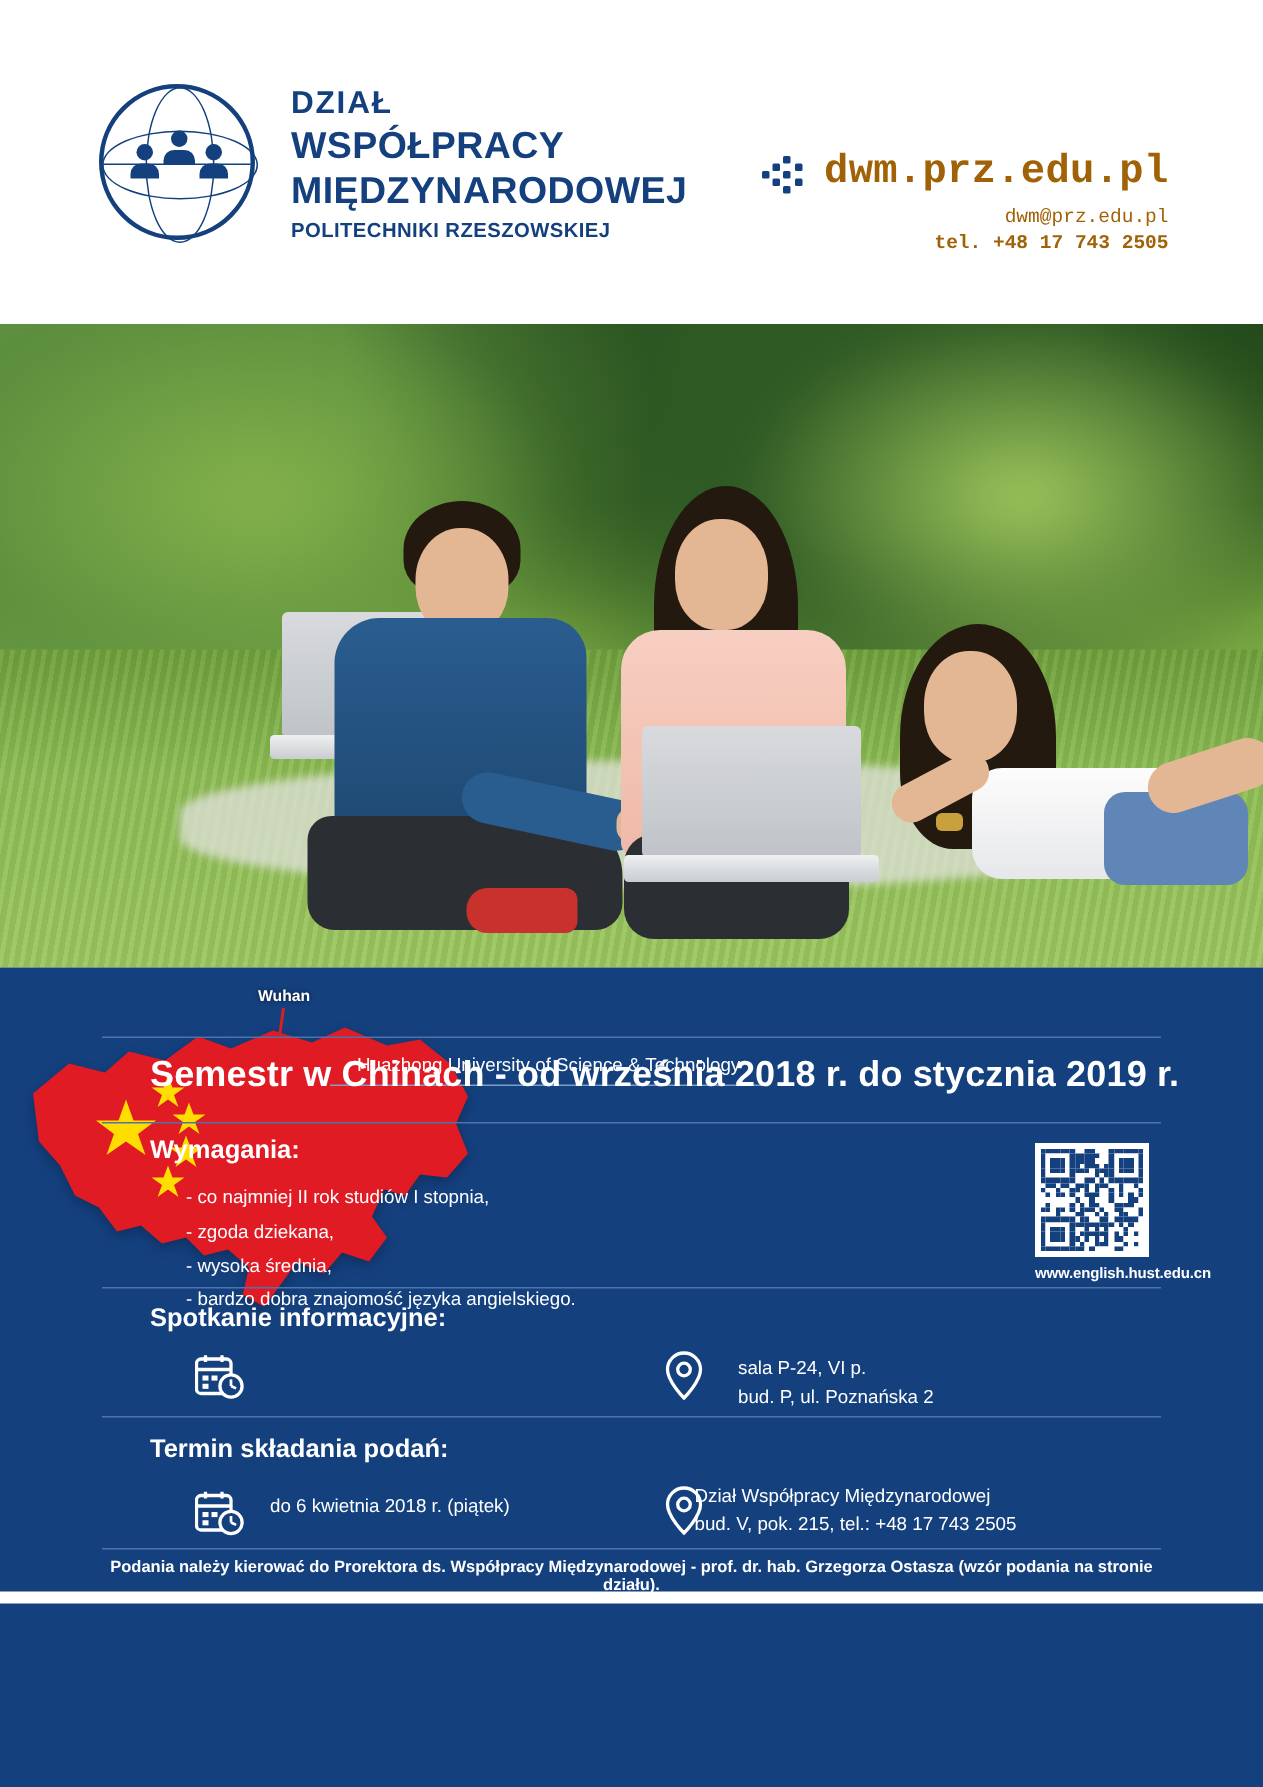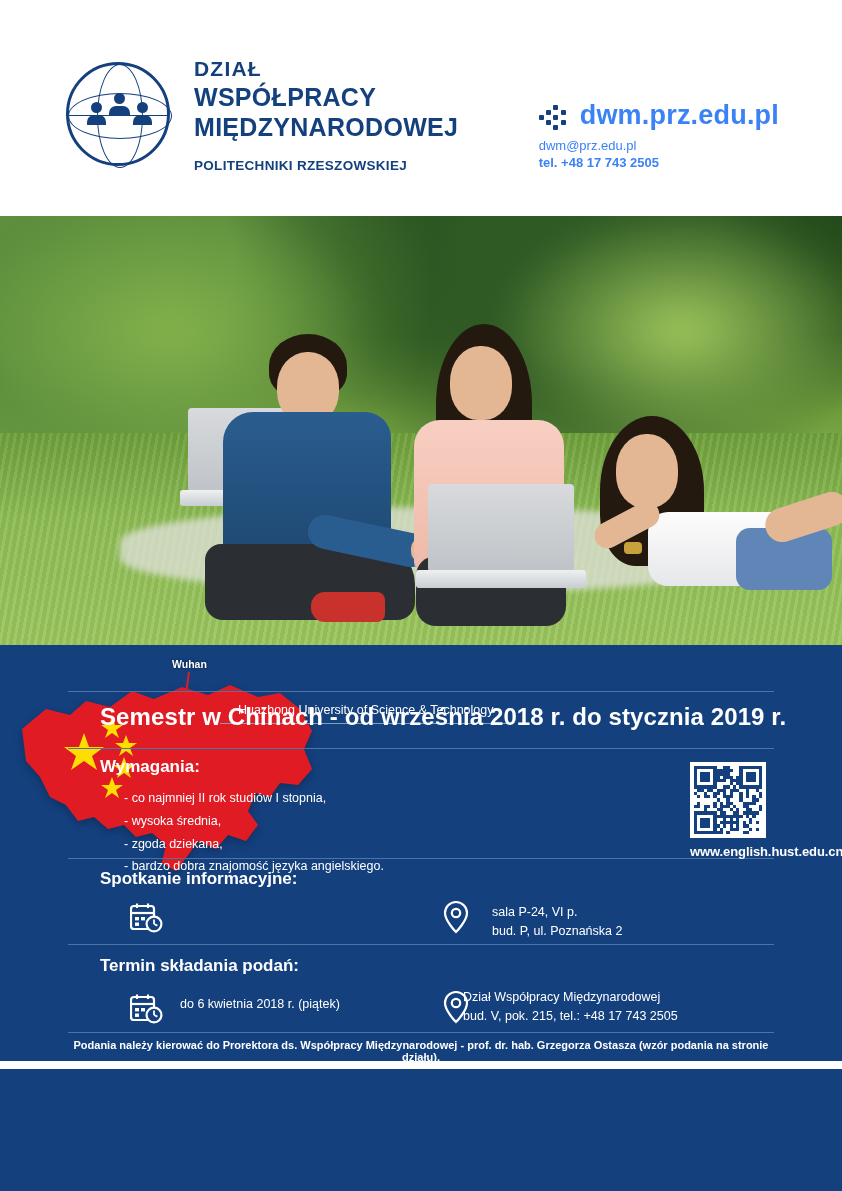--- a/index.html
+++ b/index.html
@@ -35,23 +35,23 @@
   .globe .people b {
     position:absolute; background:#14407e; display:block;
   }
   .globe .people b:nth-child(4){ left:18px; top:13px; width:21px; height:10px; border-radius:7px 7px 0 0;}
   .globe .people b:nth-child(5){ left:-4px; top:22px; width:19px; height:10px; border-radius:7px 7px 0 0;}
   .globe .people b:nth-child(6){ left:42px; top:22px; width:19px; height:10px; border-radius:7px 7px 0 0;}
 
   .logo-text { margin-left:24px; color:#14407e; }
   .logo-text .l1 { font-size:21px; font-weight:bold; letter-spacing:1.2px; line-height:1.22; }
   .logo-text .l2, .logo-text .l3 { font-size:25px; font-weight:bold; letter-spacing:.3px; line-height:1.2; }
-  .logo-text .l4 { font-size:13.5px; font-weight:bold; letter-spacing:.3px; margin-top:16px; }
-
-  .header-right { position:absolute; right:63px; top:100px; text-align:left; color:#3b82f6; }
+  .logo-text .l4 { font-size:13.5px; font-weight:bold; letter-spacing:.3px; margin-top:4px; }
+
+  .header-right { position:absolute; right:63px; top:100px; text-align:right; color:#a16207;font-family:Liberation Mono, monospace; }
   .web-row { display:flex; align-items:center; justify-content:flex-end; }
   .dots { width:30px; height:22px; position:relative; margin-right:11px; }
   .dots i { position:absolute; width:5px; height:5px; background:#14407e; display:block; border-radius:1px;}
   .dots i:nth-child(1){left:0;top:10px}
   .dots i:nth-child(2){left:7px;top:5px}
   .dots i:nth-child(3){left:7px;top:15px}
   .dots i:nth-child(4){left:14px;top:0px}
   .dots i:nth-child(5){left:14px;top:10px}
   .dots i:nth-child(6){left:14px;top:20px}
   .dots i:nth-child(7){left:22px;top:5px}
@@ -147,21 +147,21 @@
     position:absolute; left:100px; top:703px; font-size:24px; font-weight:bold; color:#ffffff; letter-spacing:.1px;
   }
   .lbl { position:absolute; color:#ffffff; font-weight:bold; font-size:17px; }
   .reqs { position:absolute; left:124px; top:787px; color:#fff; font-size:12.5px; line-height:1.82; }
   .qr-wrap { position:absolute; left:690px; top:762px; width:76px; }
   .qr {
     width:76px; height:76px; background:#fff; padding:4px;
   }
   .qr-grid { width:100%; height:100%; display:grid; grid-template-columns:repeat(21,1fr); grid-template-rows:repeat(21,1fr); }
   .qr-grid span { background:#14407e; }
-  .qr-cap { margin-top:6px; font-size:13px; font-weight:bold; color:#fff; text-align:center; letter-spacing:-.1px;}
+  .qr-cap { margin-top:6px; font-size:10px; font-weight:bold; color:#fff; text-align:center; letter-spacing:-.1px;}
 
   .row-info { position:absolute; color:#fff; font-size:12.5px; line-height:1.5; }
   .icon-cal { position:absolute; width:34px; height:32px; }
   .icon-pin { position:absolute; width:28px; height:34px; }
   .footnote {
     position:absolute; left:68px; top:1039px; width:706px; text-align:center;
     color:#fff; font-size:11px; font-weight:bold;
   }
 
   
@@ -286,22 +286,22 @@
   <div class="hr" style="top:748px;"></div>
   <div class="hr" style="top:858px;"></div>
   <div class="hr" style="top:944px;"></div>
   <div class="hr" style="top:1032px;"></div>
 
   <div class="headline">Semestr w Chinach - od września 2018 r. do stycznia 2019 r.</div>
 
   <div class="lbl" style="left:100px; top:757px;">Wymagania:</div>
   <div class="reqs">
     <div>- co najmniej II rok studiów I stopnia,</div>
+    <div>- zgoda dziekana,</div>
     <div>- wysoka średnia,</div>
-    <div>- zgoda dziekana,</div>
     <div>- bardzo dobra znajomość języka angielskiego.</div>
   </div>
 
   <div class="qr-wrap">
     <div class="qr">
       <div class="qr-grid" id="qrgrid">
           <span></span>
           <span></span>
           <span></span>
           <span></span>

